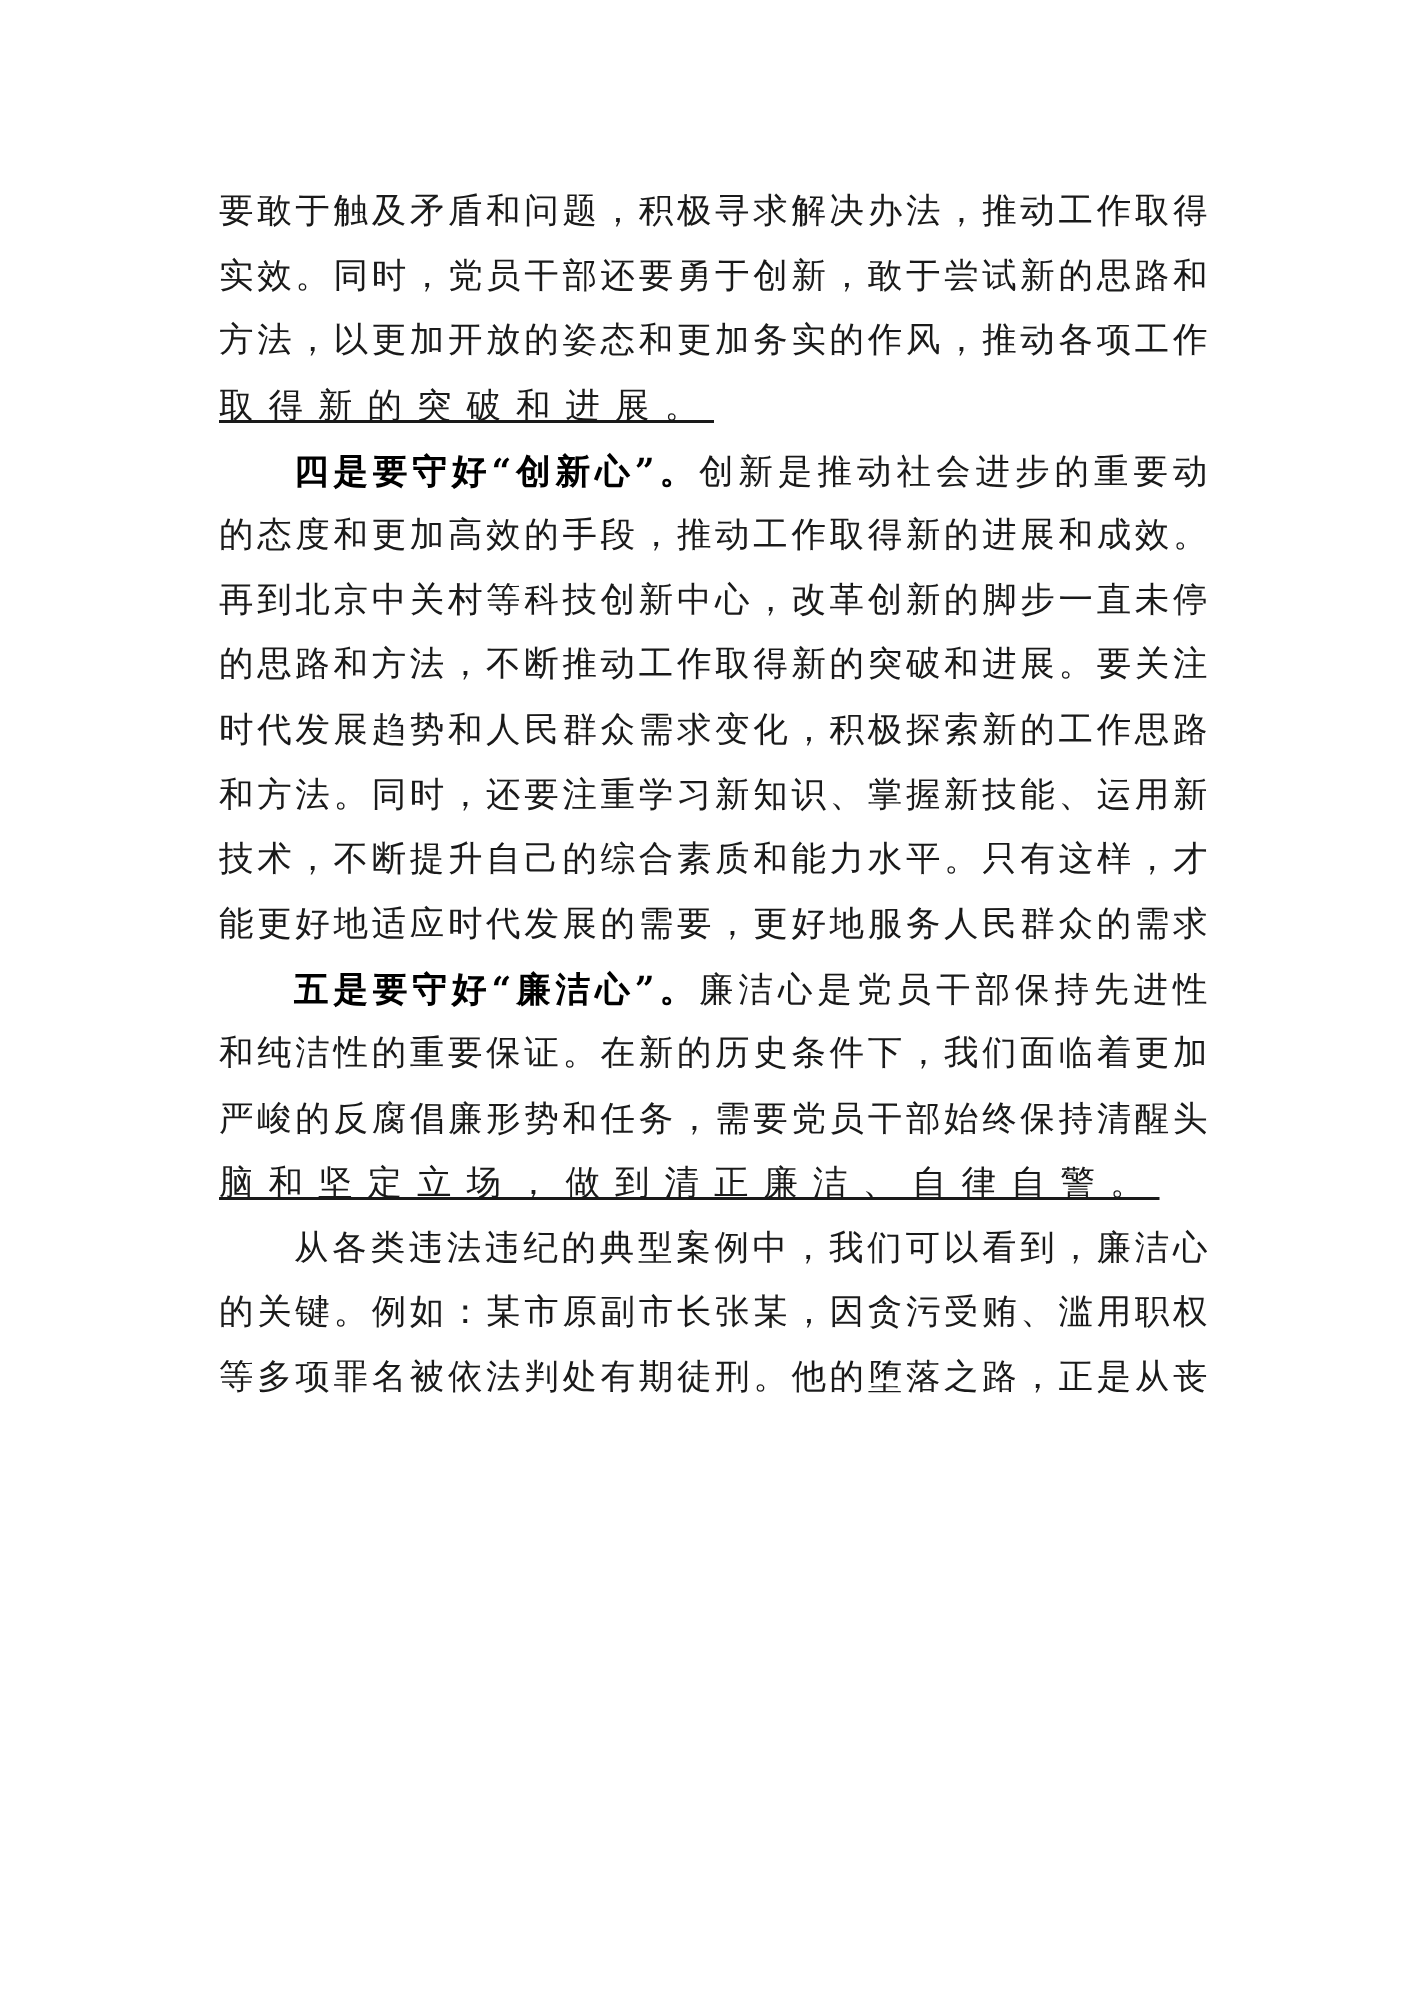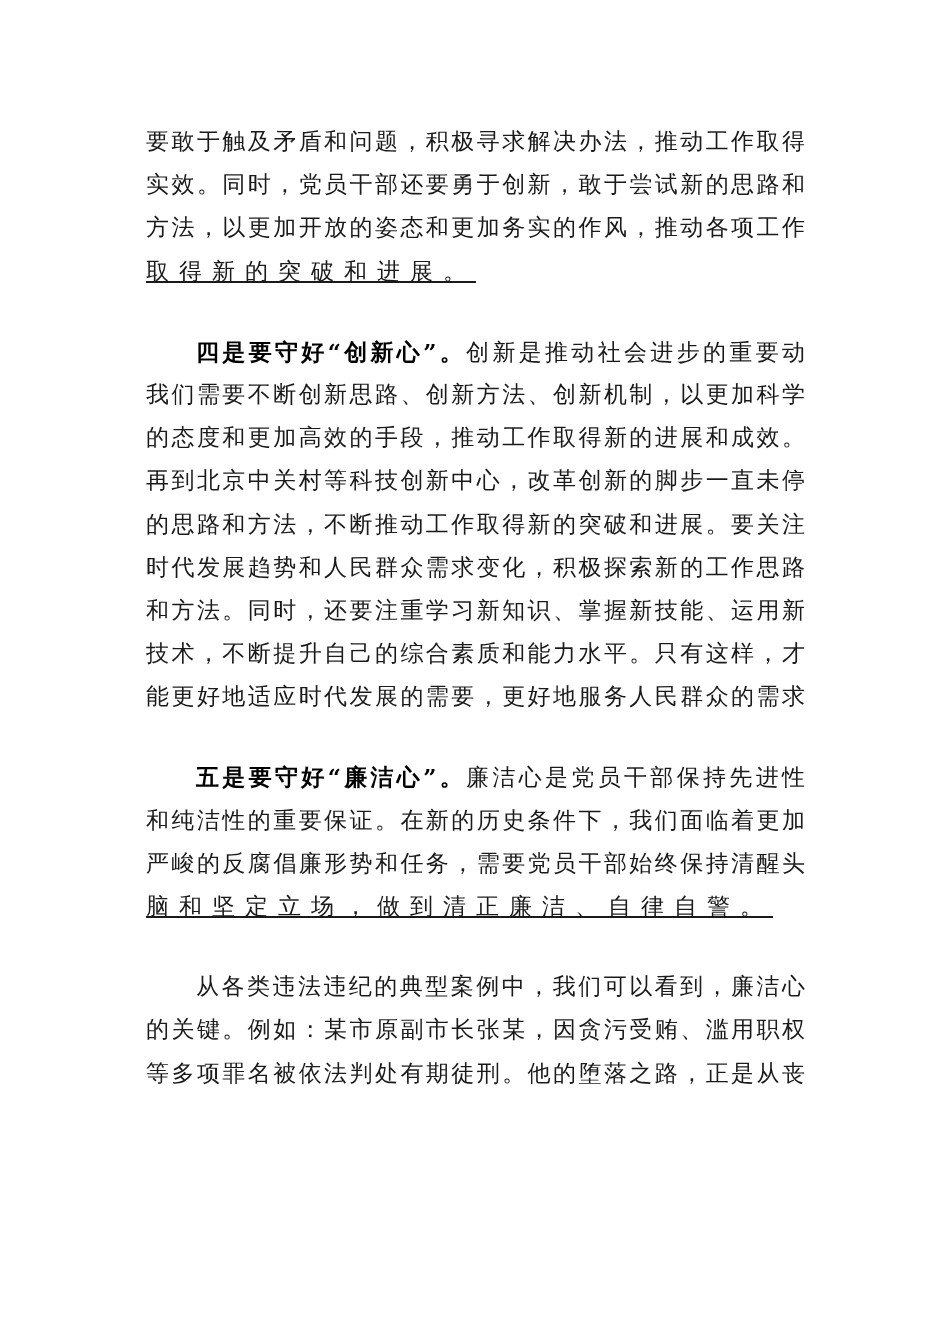--- a/index.html
+++ b/index.html
@@ -13,35 +13,34 @@
     color: #1a1a1a;
   }
   .line {
     height: 43.2px; line-height: 43.2px;
     font-size: 23px;
     white-space: nowrap;
     text-align: justify; text-align-last: justify;
     overflow: hidden;
   }
   .line.last { text-align-last: left; letter-spacing: 10px; text-decoration: underline; }
-  .line.indent { padding-left: 50px; margin-top: 37px; }
+  .line.indent { padding-left: 50px; }
   .bold { font-weight: bold; color: #000; }
 </style>
 </head>
 <body>
 
 <div class="page">
   <div class="text-block">
     <div class="line">要敢于触及矛盾和问题，积极寻求解决办法，推动工作取得</div>
     <div class="line">实效。同时，党员干部还要勇于创新，敢于尝试新的思路和</div>
     <div class="line">方法，以更加开放的姿态和更加务实的作风，推动各项工作</div>
     <div class="line last">取得新的突破和进展。</div>
 
     <div class="line indent"><span class="bold">四是要守好“创新心”。</span><span>创新是推动社会进步的重要动</span></div>
-    <div class="line">我们需要不断创新思路、创新方法、创新机制，以更加科学</div>
     <div class="line">的态度和更加高效的手段，推动工作取得新的进展和成效。</div>
     <div class="line">再到北京中关村等科技创新中心，改革创新的脚步一直未停</div>
     <div class="line">的思路和方法，不断推动工作取得新的突破和进展。要关注</div>
     <div class="line">时代发展趋势和人民群众需求变化，积极探索新的工作思路</div>
     <div class="line">和方法。同时，还要注重学习新知识、掌握新技能、运用新</div>
     <div class="line">技术，不断提升自己的综合素质和能力水平。只有这样，才</div>
     <div class="line">能更好地适应时代发展的需要，更好地服务人民群众的需求</div>
 
     <div class="line indent"><span class="bold">五是要守好“廉洁心”。</span><span>廉洁心是党员干部保持先进性</span></div>
     <div class="line">和纯洁性的重要保证。在新的历史条件下，我们面临着更加</div>

